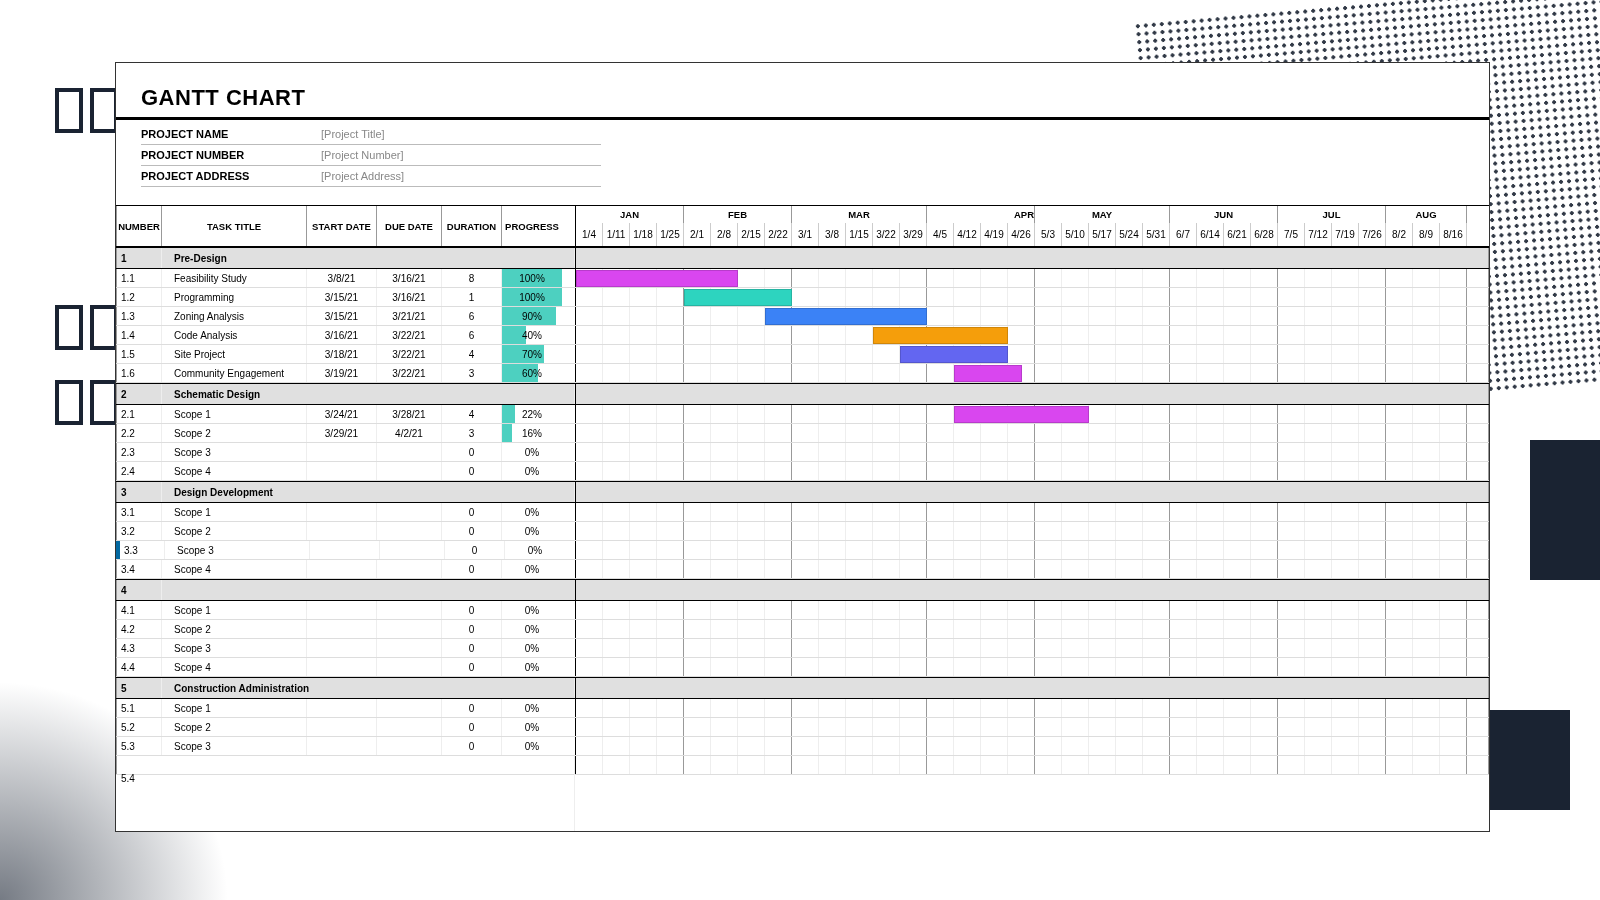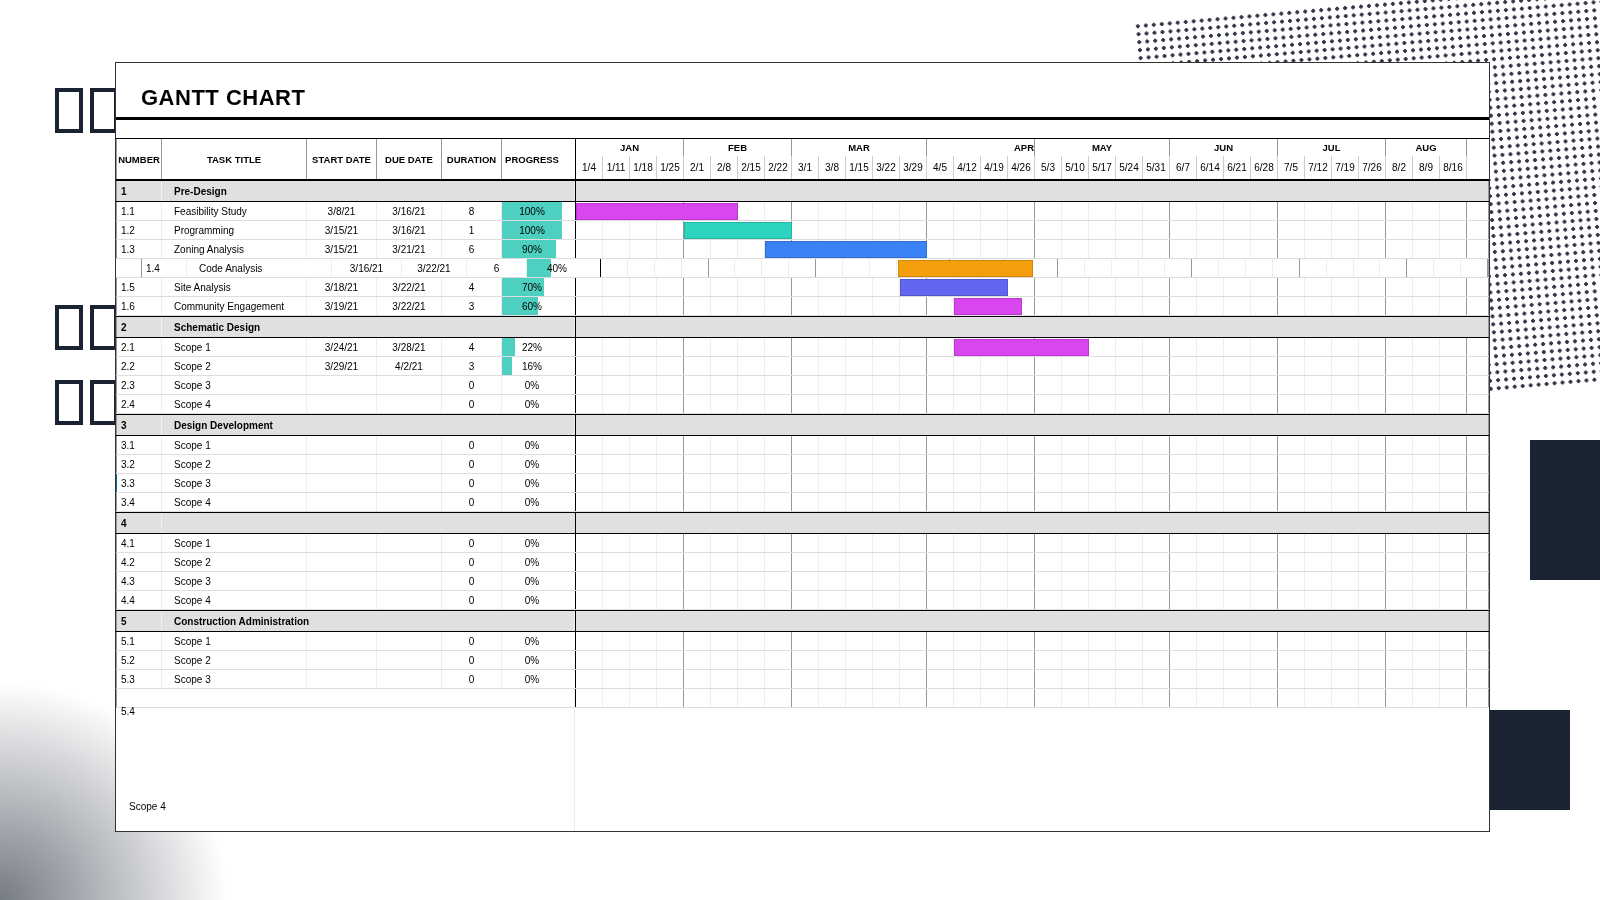--- a/index.html
+++ b/index.html
@@ -154,20 +154,34 @@
 <div class="bg-sq a"></div>
 <div class="bg-sq b"></div>
 <div class="bg-sq c"></div>
 <div class="bg-sq d"></div>
 <div class="bg-sq e"></div>
 <div class="bg-sq f"></div>
 
 <div class="sheet">
   <div class="title">GANTT CHART</div>
 
+  <div class="meta">
+    <div class="meta-row">
+      <div class="lbl">PROJECT NAME</div>
+      <div class="val">[Project Title]</div>
+    </div>
+    <div class="meta-row">
+      <div class="lbl">PROJECT NUMBER</div>
+      <div class="val">[Project Number]</div>
+    </div>
+    <div class="meta-row">
+      <div class="lbl">PROJECT ADDRESS</div>
+      <div class="val">[Project Address]</div>
+    </div>
+  </div>
 
   <div class="tbl">
 
     <div class="header-group">
       <div class="fixed-cols">
         <div class="th-row">
           <div class="th c-num">NUMBER</div>
           <div class="th c-task">TASK TITLE</div>
           <div class="th c-start">START DATE</div>
           <div class="th c-due">DUE DATE</div>
@@ -379,21 +393,21 @@
               <div class="gcol"></div>
               <div class="gcol month-end"></div>
               <div class="gcol"></div>
               <div class="gcol"></div>
               <div class="gcol month-end"></div>
             </div>
             <div class="bar" style="left:189px;width:162px;background:#3b82f6;"></div>
           </div>
         </div>
         <div class="row">
-          <div class="sec-fixed" style="border-left:1px solid #999;margin-left:25px;">
+          <div class="sec-fixed" style="border-left:1px solid #999;">
             <div class="cell c-num">1.4</div>
             <div class="cell c-task">Code Analysis</div>
             <div class="cell c-start">3/16/21</div>
             <div class="cell c-due">3/22/21</div>
             <div class="cell c-dur">6</div>
             <div class="cell c-prog prog-cell" style="border-right:none;">
               <div class="prog-fill" style="width:40%;"></div>
               <span class="prog-text">40%</span>
             </div>
           </div>
@@ -432,21 +446,21 @@
               <div class="gcol"></div>
               <div class="gcol"></div>
               <div class="gcol month-end"></div>
             </div>
             <div class="bar" style="left:297px;width:135px;background:#f59e0b;"></div>
           </div>
         </div>
         <div class="row">
           <div class="sec-fixed" style="border-left:1px solid #999;">
             <div class="cell c-num">1.5</div>
-            <div class="cell c-task">Site Analysis</div>
+            <div class="cell c-task">Site Project</div>
             <div class="cell c-start">3/18/21</div>
             <div class="cell c-due">3/22/21</div>
             <div class="cell c-dur">4</div>
             <div class="cell c-prog prog-cell" style="border-right:none;">
               <div class="prog-fill" style="width:70%;"></div>
               <span class="prog-text">70%</span>
             </div>
           </div>
           <div class="gantt-area">
             <div class="gantt-grid">
@@ -847,21 +861,21 @@
               <div class="gcol"></div>
               <div class="gcol"></div>
               <div class="gcol month-end"></div>
               <div class="gcol"></div>
               <div class="gcol"></div>
               <div class="gcol month-end"></div>
             </div>
           </div>
         </div>
         <div class="row">
-          <div class="sec-fixed" style="border-left:1px solid #0369a1;">
+          <div class="sec-fixed" style="border-left:4px solid #0369a1;">
             <div class="cell c-num">3.3</div>
             <div class="cell c-task">Scope 3</div>
             <div class="cell c-start"></div>
             <div class="cell c-due"></div>
             <div class="cell c-dur">0</div>
             <div class="cell c-prog prog-cell" style="border-right:none;">
               <div class="prog-fill" style="width:0%;"></div>
               <span class="prog-text">0%</span>
             </div>
           </div>

